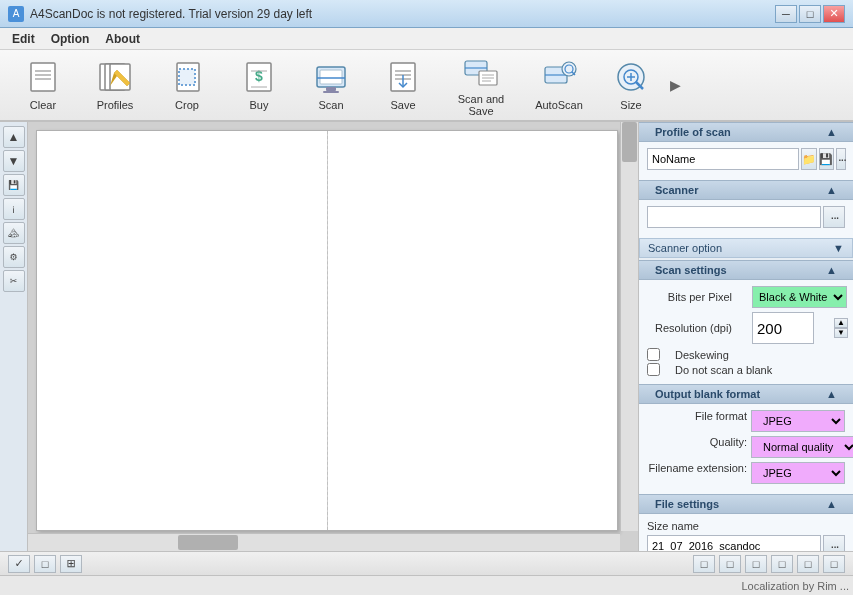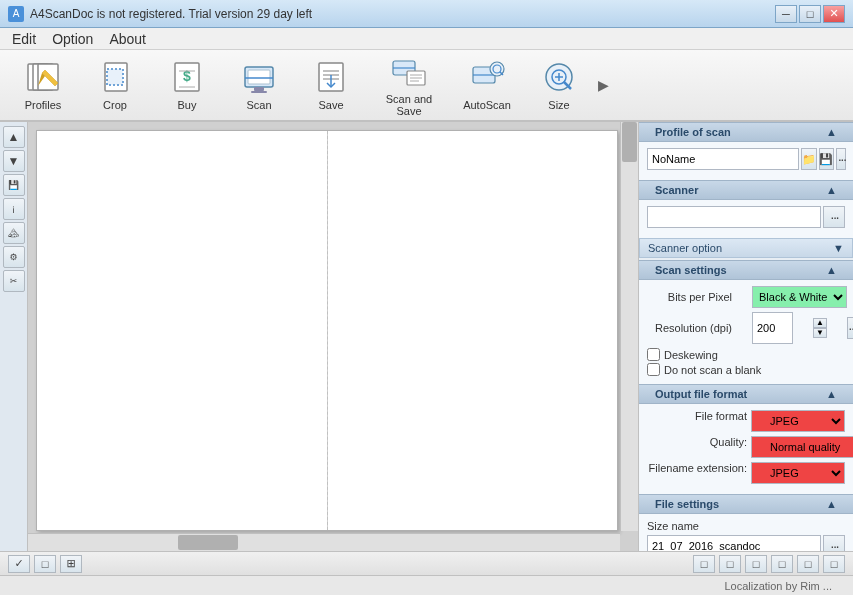--- a/index.html
+++ b/index.html
@@ -27,21 +27,21 @@
 
     
     .menu-bar {
       background: #f0f0f0;
       height: 22px;
       display: flex;
       align-items: center;
       padding: 0 4px;
       border-bottom: 1px solid #d0d0d0;
     }
-    .menu-item { padding: 2px 8px; font-size: 14px; color: #333; cursor: pointer; }
+    .menu-item { padding: 2px 8px; font-size: 12px; color: #333; cursor: pointer; font-weight: bold; }
 
     
     .toolbar {
       background: linear-gradient(to bottom, #f8f8f8, #e8e8e8);
       height: 72px;
       display: flex;
       align-items: center;
       padding: 4px 8px;
       border-bottom: 2px solid #c0c0c0;
       gap: 2px;
@@ -169,40 +169,40 @@
     }
 
     
     .setting-row { display: flex; align-items: center; margin-bottom: 4px; gap: 20px; }
     .setting-label { font-size: 11px; color: #333; min-width: 85px; text-align: right; }
     .setting-select {
       flex: 1; height: 22px; border: 1px solid #b0b8c4;
       background: #86efac; font-size: 11px; padding: 1px 2px;
     }
     .setting-input {
-      width: 41px; height: 22px; border: 1px solid #b0b8c4;
-      background: white; font-size: 11px; padding: 15px 4px;
+      width: 62px; height: 22px; border: 1px solid #b0b8c4;
+      background: white; font-size: 15px; padding: 15px 4px;
     }
     .spin-btns { display: flex; flex-direction: column; }
     .spin-btn {
       width: 14px; height: 10px; border: 1px solid #b0b8c4;
       background: linear-gradient(to bottom, #f0f4f8, #d8e4ec);
       display: flex; align-items: center; justify-content: center;
       font-size: 8px; cursor: pointer; line-height: 1;
     }
-    .checkbox-row { display: flex; align-items: center; gap: 4px; margin-bottom: 2px; }
+    .checkbox-row { display: flex; align-items: center; gap: 15px; margin-bottom: 2px; }
     .checkbox-row input { margin: 0; }
     .checkbox-label { font-size: 11px; color: #333; }
 
     
     .format-row { display: flex; align-items: flex-start; margin-bottom: 4px; gap: 4px; }
     .format-label { font-size: 11px; color: #333; min-width: 100px; text-align: right; }
     .format-select {
       flex: 1; height: 22px; border: 1px solid #b0b8c4;
-      background: #ef4444; font-size: 11px; padding: 1px 14px;
+      background: #f0abfc; font-size: 11px; padding: 1px 7px;
     }
 
     
     .file-label { font-size: 11px; color: #333; margin-bottom: 3px; }
     .file-input-row { display: flex; align-items: center; gap: 2px; margin-bottom: 4px; }
     .file-name-input {
       flex: 1; height: 22px; border: 1px solid #b0b8c4;
       background: white; padding: 2px 4px; font-size: 11px;
     }
 
@@ -225,21 +225,21 @@
       cursor: pointer; font-size: 11px; color: #444;
     }
 
     
     .status-bar {
       height: 20px;
       background: #e8e8e8;
       border-top: 1px solid #c0c0c0;
       display: flex;
       align-items: center;
-      padding: 0 21px;
+      padding: 0 4px;
       font-size: 11px;
       color: #666;
       justify-content: flex-end;
     }
 
     
     .svg-icon { width: 100%; height: 100%; }
 
     select { cursor: pointer; }
     input[type="checkbox"] { cursor: pointer; }
@@ -277,20 +277,31 @@
 </div>
 
 <div class="menu-bar">
   <div class="menu-item">Edit</div>
   <div class="menu-item">Option</div>
   <div class="menu-item">About</div>
 </div>
 
 <div class="toolbar">
 
+  <div class="toolbar-btn">
+    <div class="toolbar-icon">
+      <svg viewBox="0 0 36 36" class="svg-icon">
+        <rect x="6" y="4" width="24" height="28" rx="1" fill="white" stroke="#888" stroke-width="1.5"></rect>
+        <line x1="10" y1="12" x2="26" y2="12" stroke="#aaa" stroke-width="1.5"></line>
+        <line x1="10" y1="16" x2="26" y2="16" stroke="#aaa" stroke-width="1.5"></line>
+        <line x1="10" y1="20" x2="26" y2="20" stroke="#aaa" stroke-width="1.5"></line>
+      </svg>
+    </div>
+    <span class="toolbar-label">Clear</span>
+  </div>
 
   <div class="toolbar-btn">
     <div class="toolbar-icon">
       <svg viewBox="0 0 36 36" class="svg-icon">
         <rect x="3" y="5" width="20" height="26" rx="1" fill="white" stroke="#888" stroke-width="1.5"></rect>
         <rect x="8" y="5" width="20" height="26" rx="1" fill="white" stroke="#888" stroke-width="1.5"></rect>
         <rect x="13" y="5" width="20" height="26" rx="1" fill="white" stroke="#888" stroke-width="1.5"></rect>
         <path d="M17 14 L20 11 L33 24 L30 27 Z" fill="#f0c040" stroke="#d0a020" stroke-width="0.5"></path>
         <path d="M13 27 L17 14 L20 17 Z" fill="#d0a020"></path>
       </svg>
@@ -472,21 +483,21 @@
         <input type="checkbox" style="">
         <span class="checkbox-label">Deskewing</span>
       </div>
       <div class="checkbox-row">
         <input type="checkbox" style="">
         <span class="checkbox-label">Do not scan a blank</span>
       </div>
     </div>
 
     <div class="panel-section-header">
-      <span>Output file format</span>
+      <span>Output blank format</span>
       <span style="cursor:pointer;">▲</span>
     </div>
     <div class="panel-section-content">
       <div class="format-row">
         <span class="format-label">File format</span>
         <select class="format-select">
           <option>JPEG</option>
           <option>PNG</option>
           <option>TIFF</option>
           <option>PDF</option>

